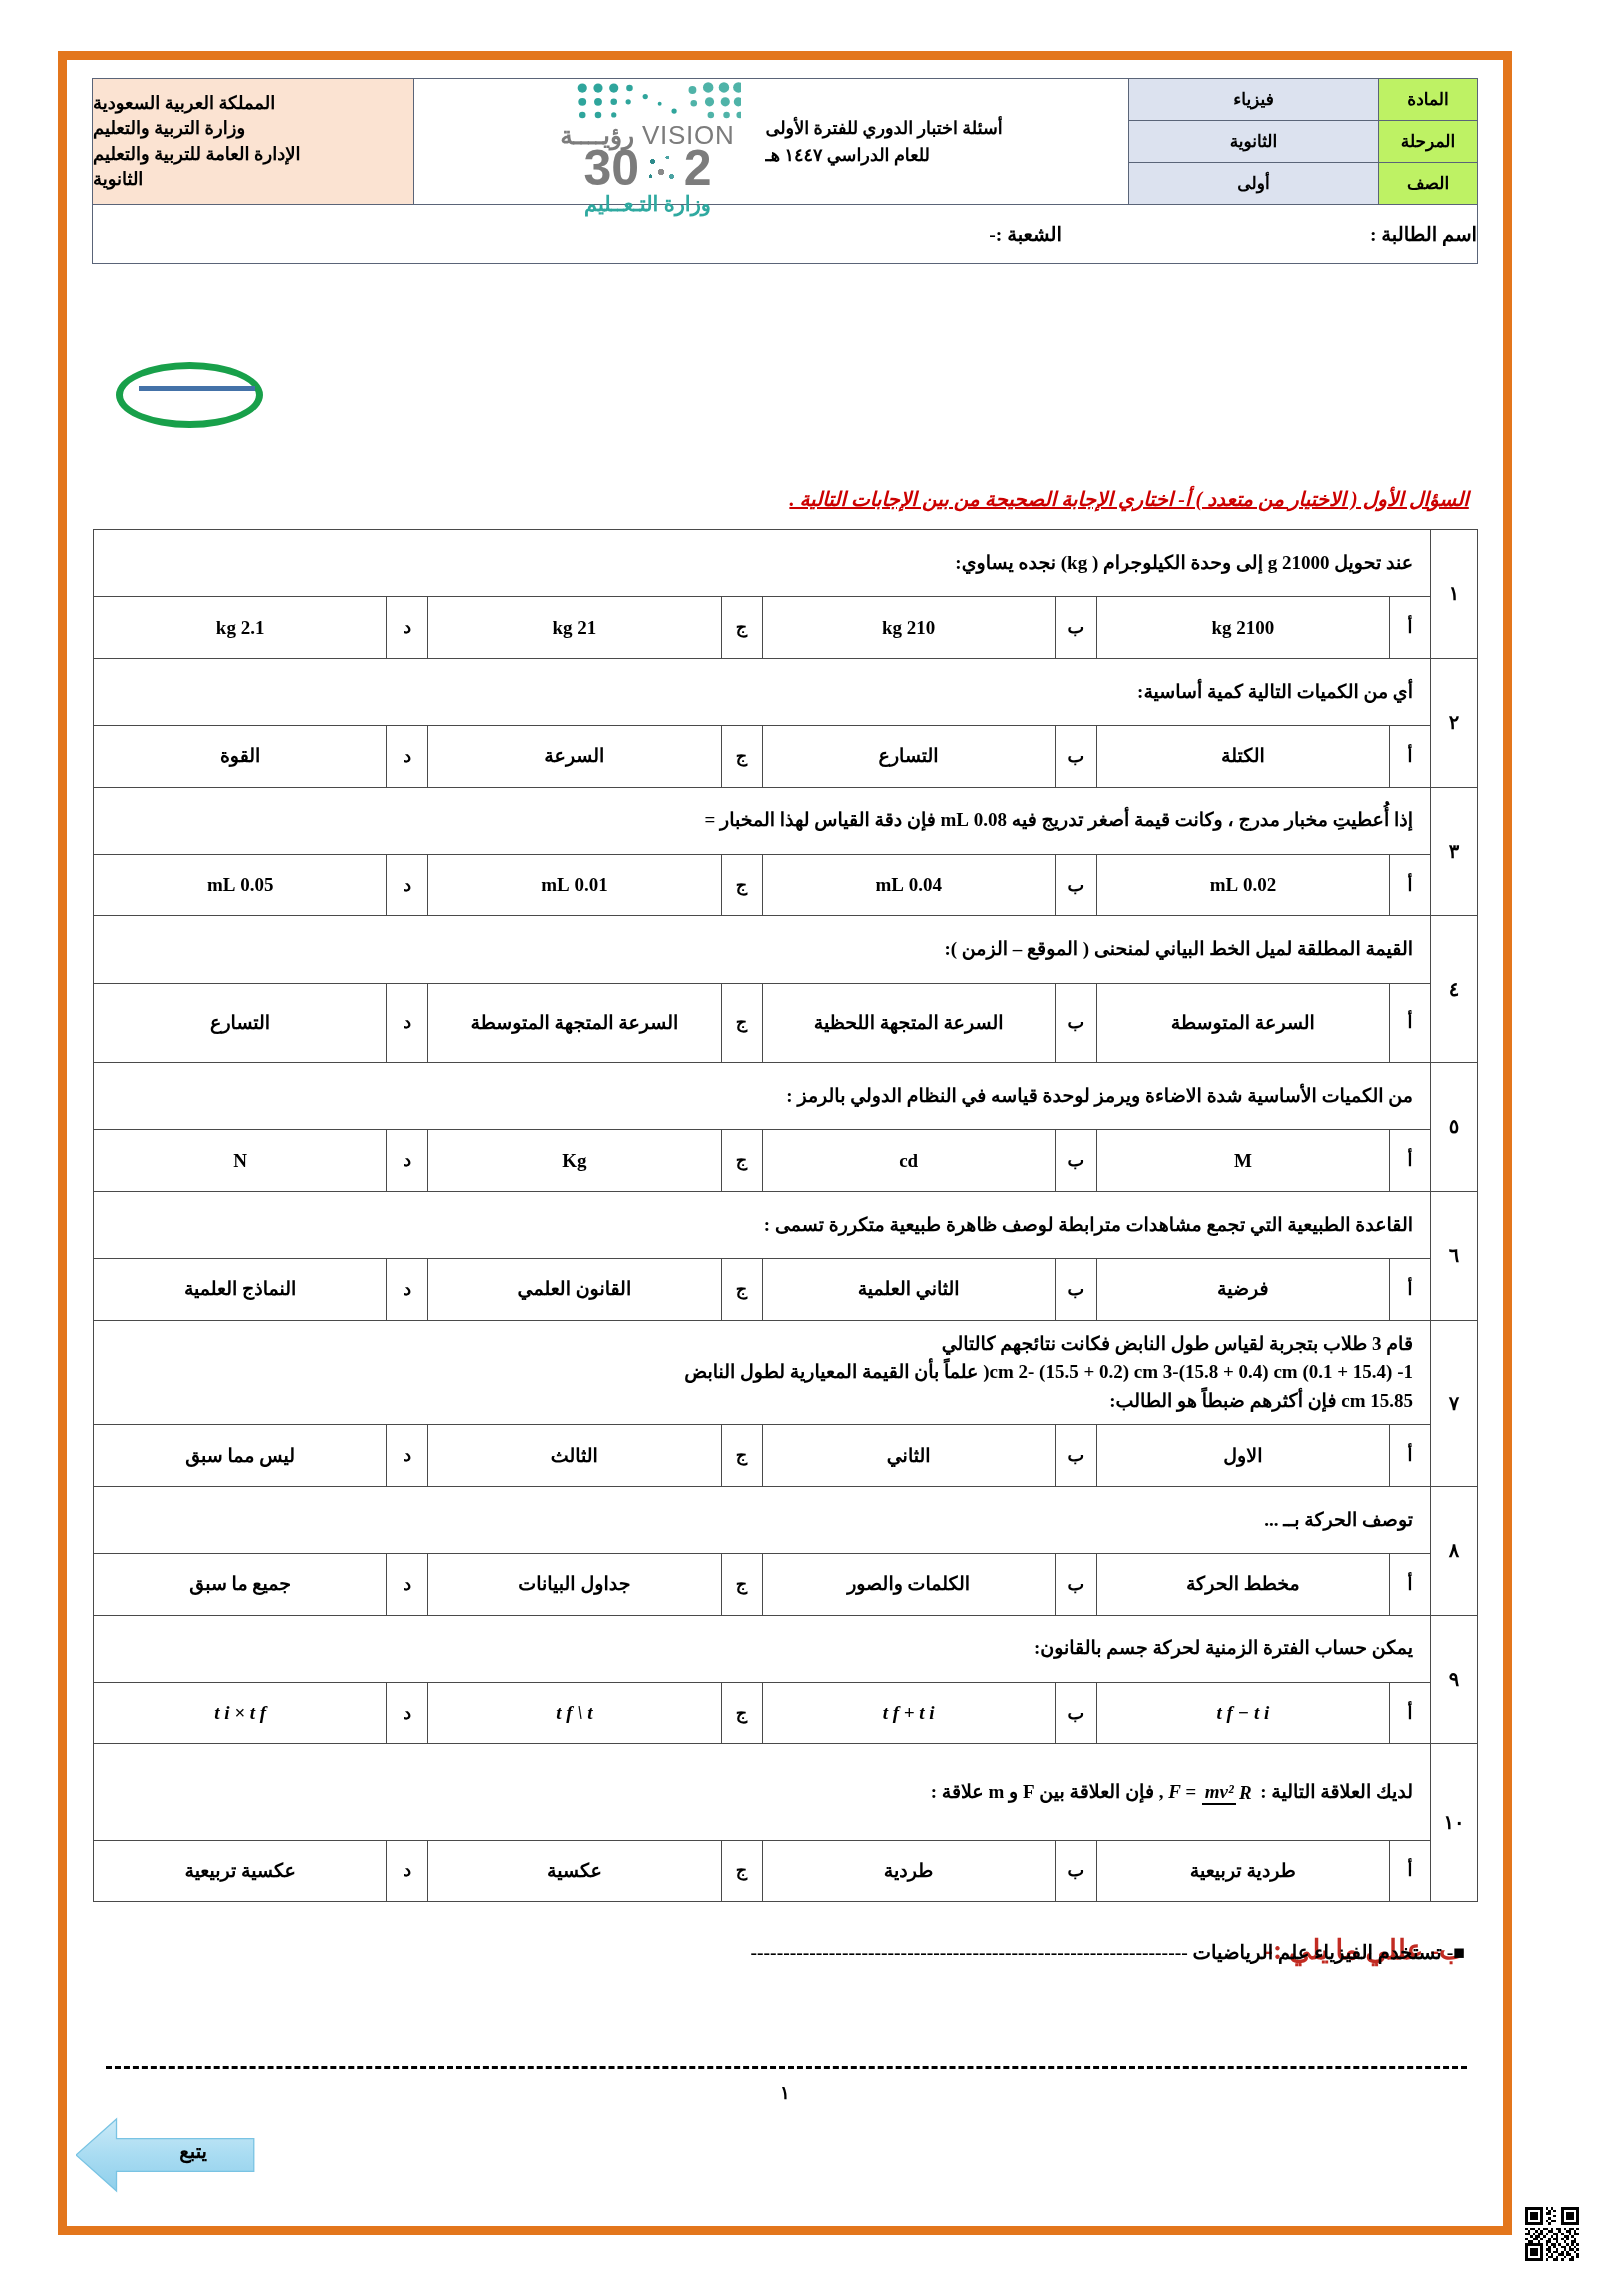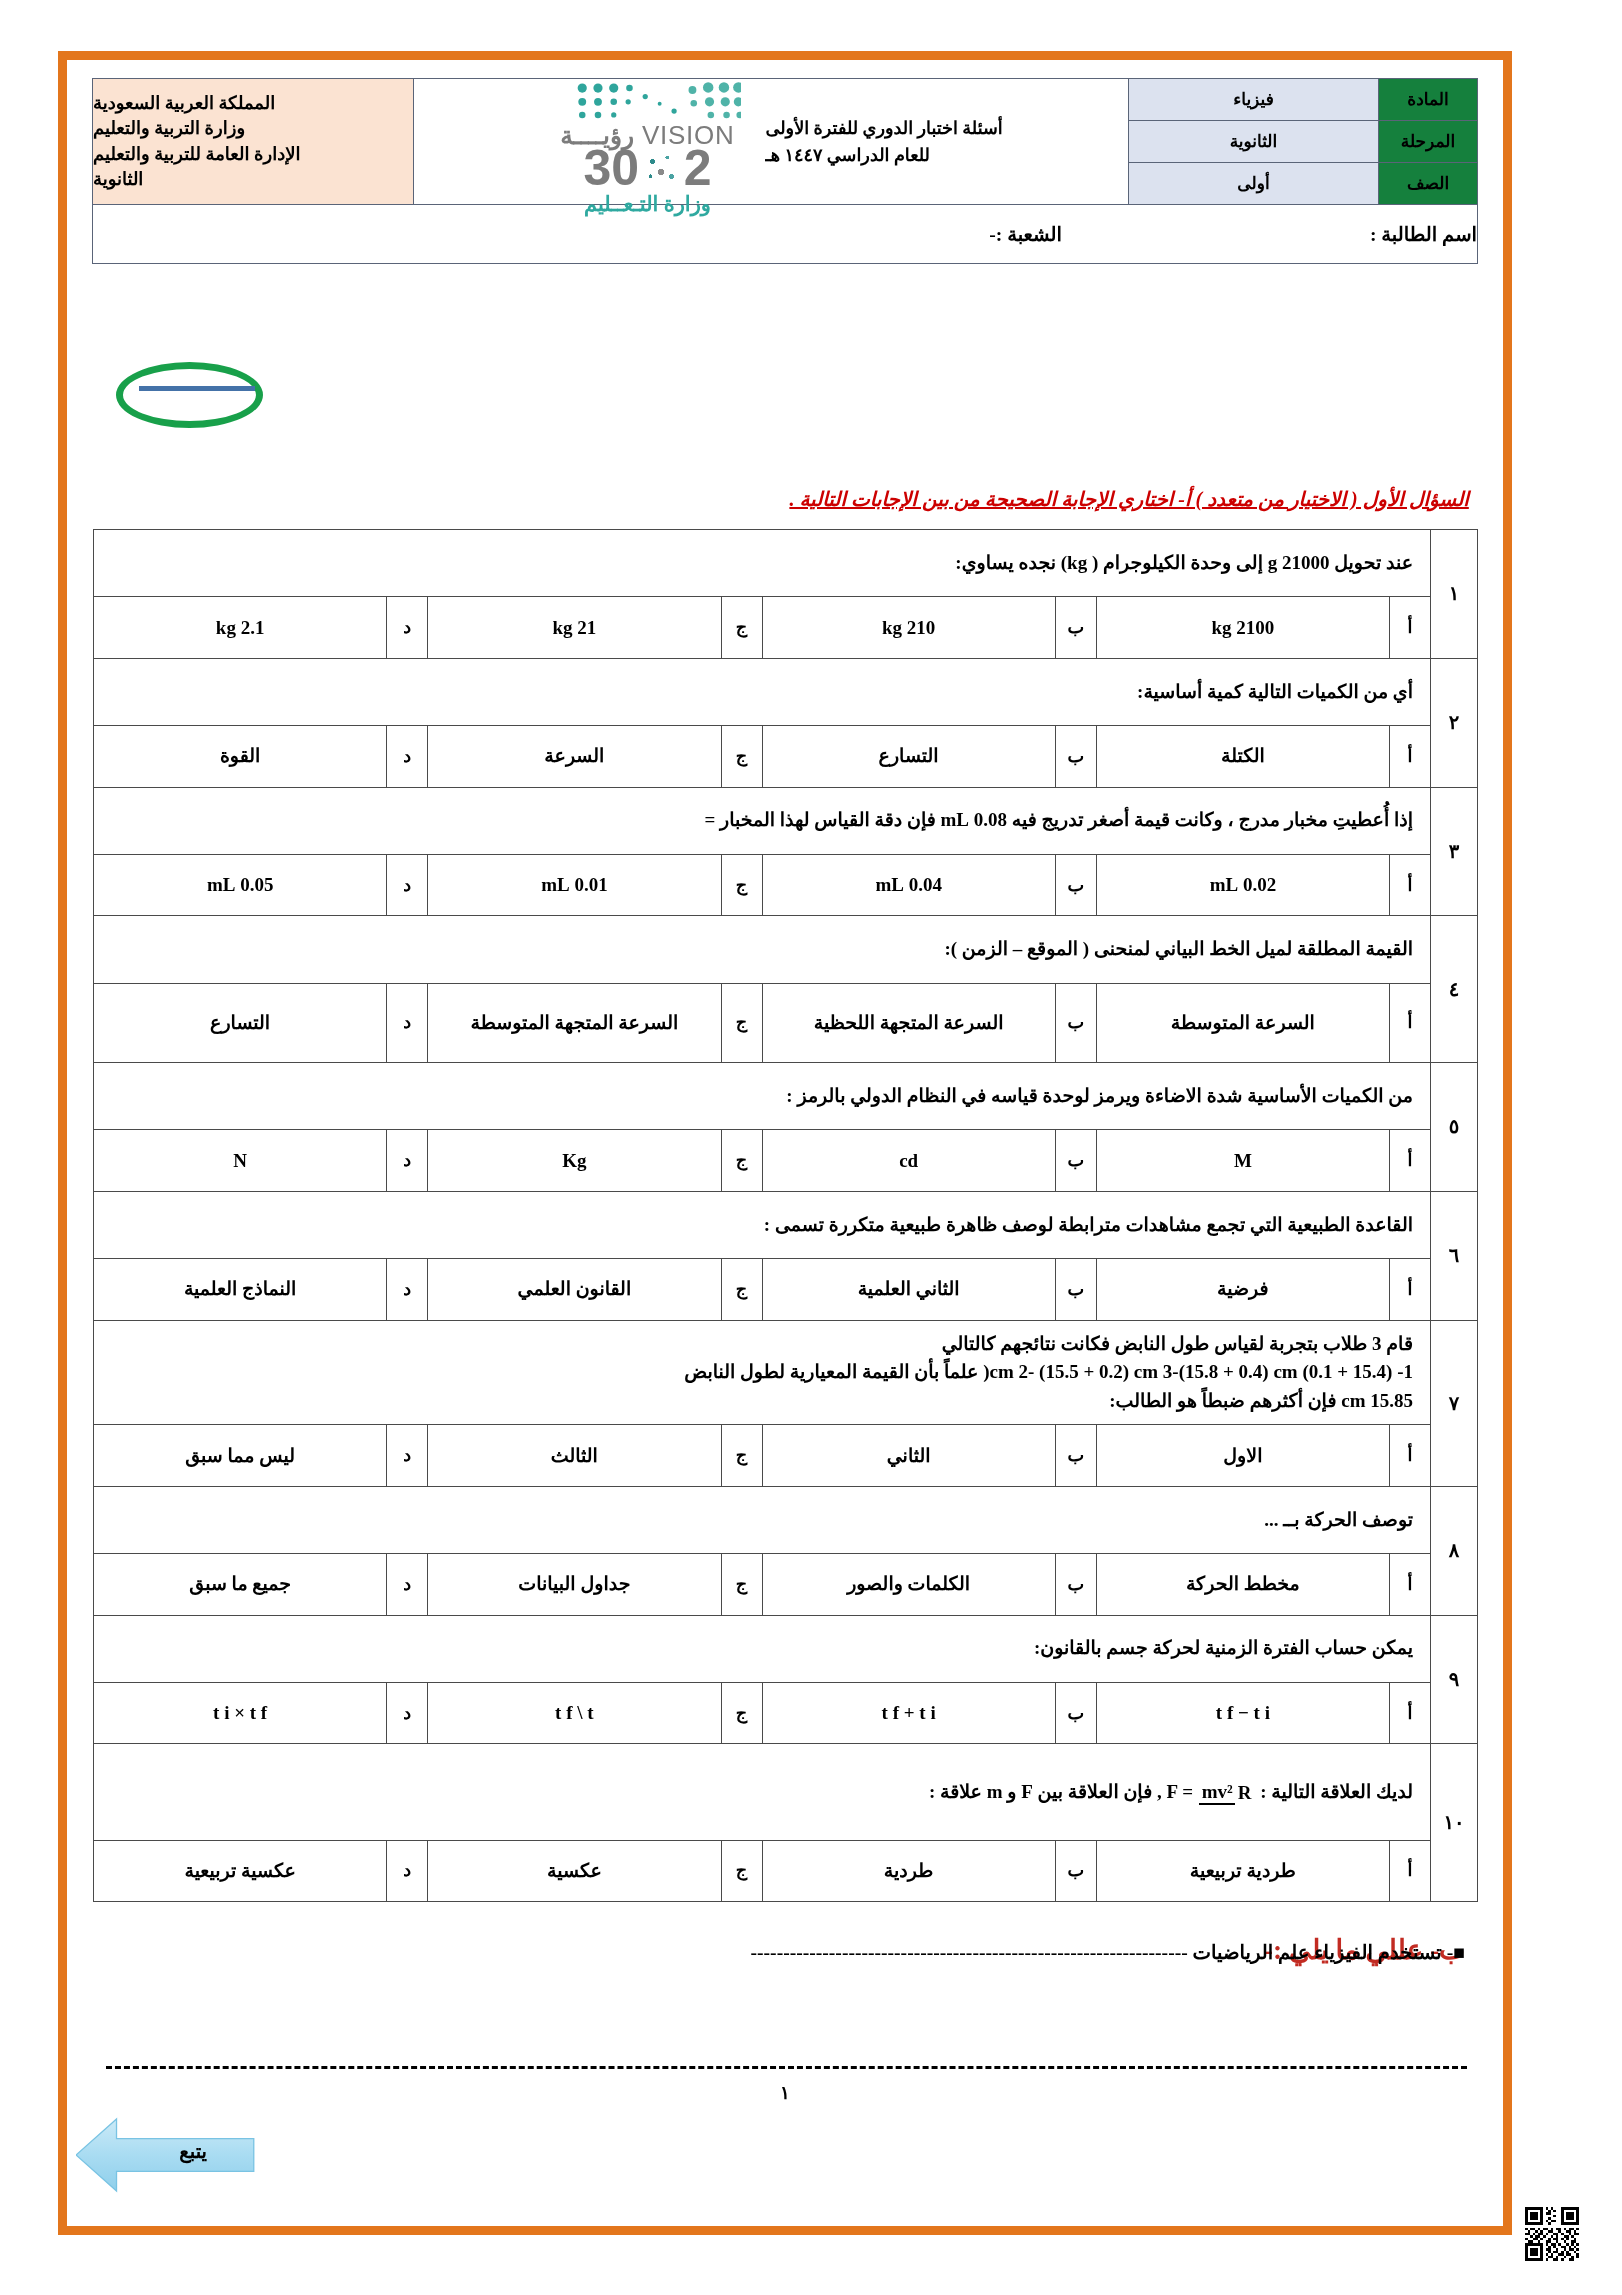--- a/index.html
+++ b/index.html
@@ -69,21 +69,21 @@
   .hdr-mid-wrap {
     display: flex;
     flex-direction: row;
     align-items: center;
     justify-content: center;
     gap: 10.5px;
   }
   .hdr-title-lines { text-align: left; }
 
   .meta-cell-label {
-    background: #15803d;
+    background: #bef264;
     text-align: center;
     font-weight: bold;
     font-size: 17px;
     color: #000;
     width: 98px;
     height: 41px;
   }
   .meta-cell-value {
     background: #DCE2EF;
     text-align: center;
@@ -220,21 +220,21 @@
   }
   td.optval {
     text-align: center;
     font-size: 19px;
     font-weight: bold;
     height: 50px;
     padding: 5.2px 6.5px;
     line-height: 1.35;
   }
   td.optval.two { height: 68px; }
-  .ltr { direction: ltr; unicode-bidi: isolate; display: inline-block; }
+  .ltr { direction: ltr; unicode-bidi: isolate; display: inline-block; font-style: italic; }
 
   .frac {
     display: inline-flex;
     flex-direction: row;
     align-items: center;
     vertical-align: middle;
     direction: ltr;
     line-height: 1.08;
     margin: 0 1.3px;
   }

